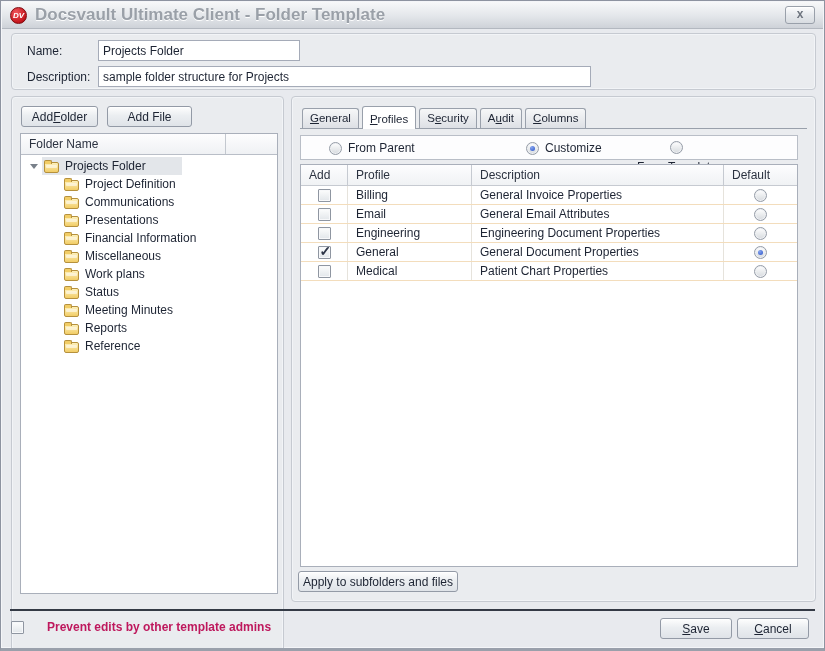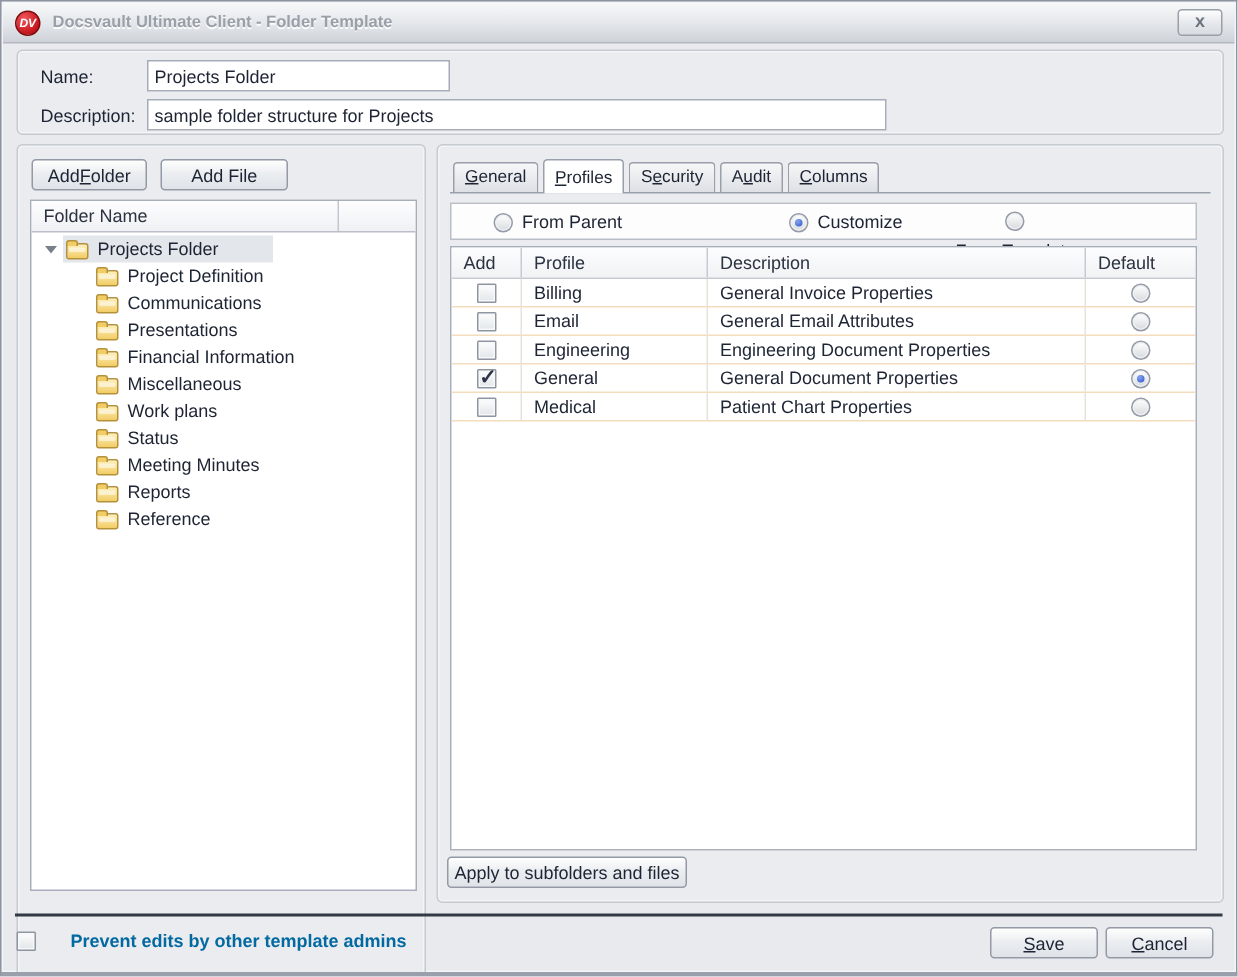--- a/index.html
+++ b/index.html
@@ -29,21 +29,21 @@
   }
   .app-icon {
     width: 17px; height: 17px; border-radius: 50%;
     background: radial-gradient(circle at 35% 30%, #f0565c, #c5161d 70%, #8f0a0f);
     border: 1px solid #7e0a0e;
     color: #fff; font-weight: bold; font-style: italic; font-size: 8px;
     display: flex; align-items: center; justify-content: center;
     flex: 0 0 auto;
   }
   .title-text {
-    flex: 1; font-weight: bold; font-size: 11px; color: #9aa0a8;
+    flex: 1; font-weight: bold; font-size: 17px; color: #9aa0a8;
     text-shadow: 0 1px 0 rgba(255,255,255,.95);
     white-space: nowrap; overflow: hidden;
   }
   .close-btn {
     width: 30px; height: 18px; border-radius: 3px;
     border: 1px solid #99a0aa;
     background: linear-gradient(#fdfdfe, #e6e9ed 50%, #d8dce1);
     color: #6d747e; font-weight: bold; font-size: 12px; line-height: 15px;
     text-align: center; cursor: default;
     box-shadow: inset 0 1px 0 #fff;
@@ -199,21 +199,21 @@
   .grid-row .cell.col-add, .grid-row .cell.col-default { justify-content: center; }
   .grid-row .cell.col-profile, .grid-row .cell.col-desc { padding-left: 8px; }
   .apply-btn { position: absolute; left: 6px; top: 474px; width: 160px; height: 21px; }
 
   
   .footer-sep {
     position: absolute; left: 9px; right: 9px; top: 608px; height: 0;
     border-top: 2px solid #343a45;
   }
   .footer-check { position: absolute; left: 10px; top: 619px; display: flex; align-items: center; gap: 7px; }
-  .footer-check .lbl { font-weight: bold; color: #0369a1; padding-left: 16px; }
+  .footer-check .lbl { font-weight: bold; color: #be185d; padding-left: 16px; }
   .save-btn   { position: absolute; left: 659px; top: 617px; width: 72px; height: 21px; }
   .cancel-btn { position: absolute; left: 736px; top: 617px; width: 72px; height: 21px; }
 </style>
 </head>
 <body>
 
 <div class="window">
 
   <div class="titlebar">
     <div class="app-icon">DV</div>

